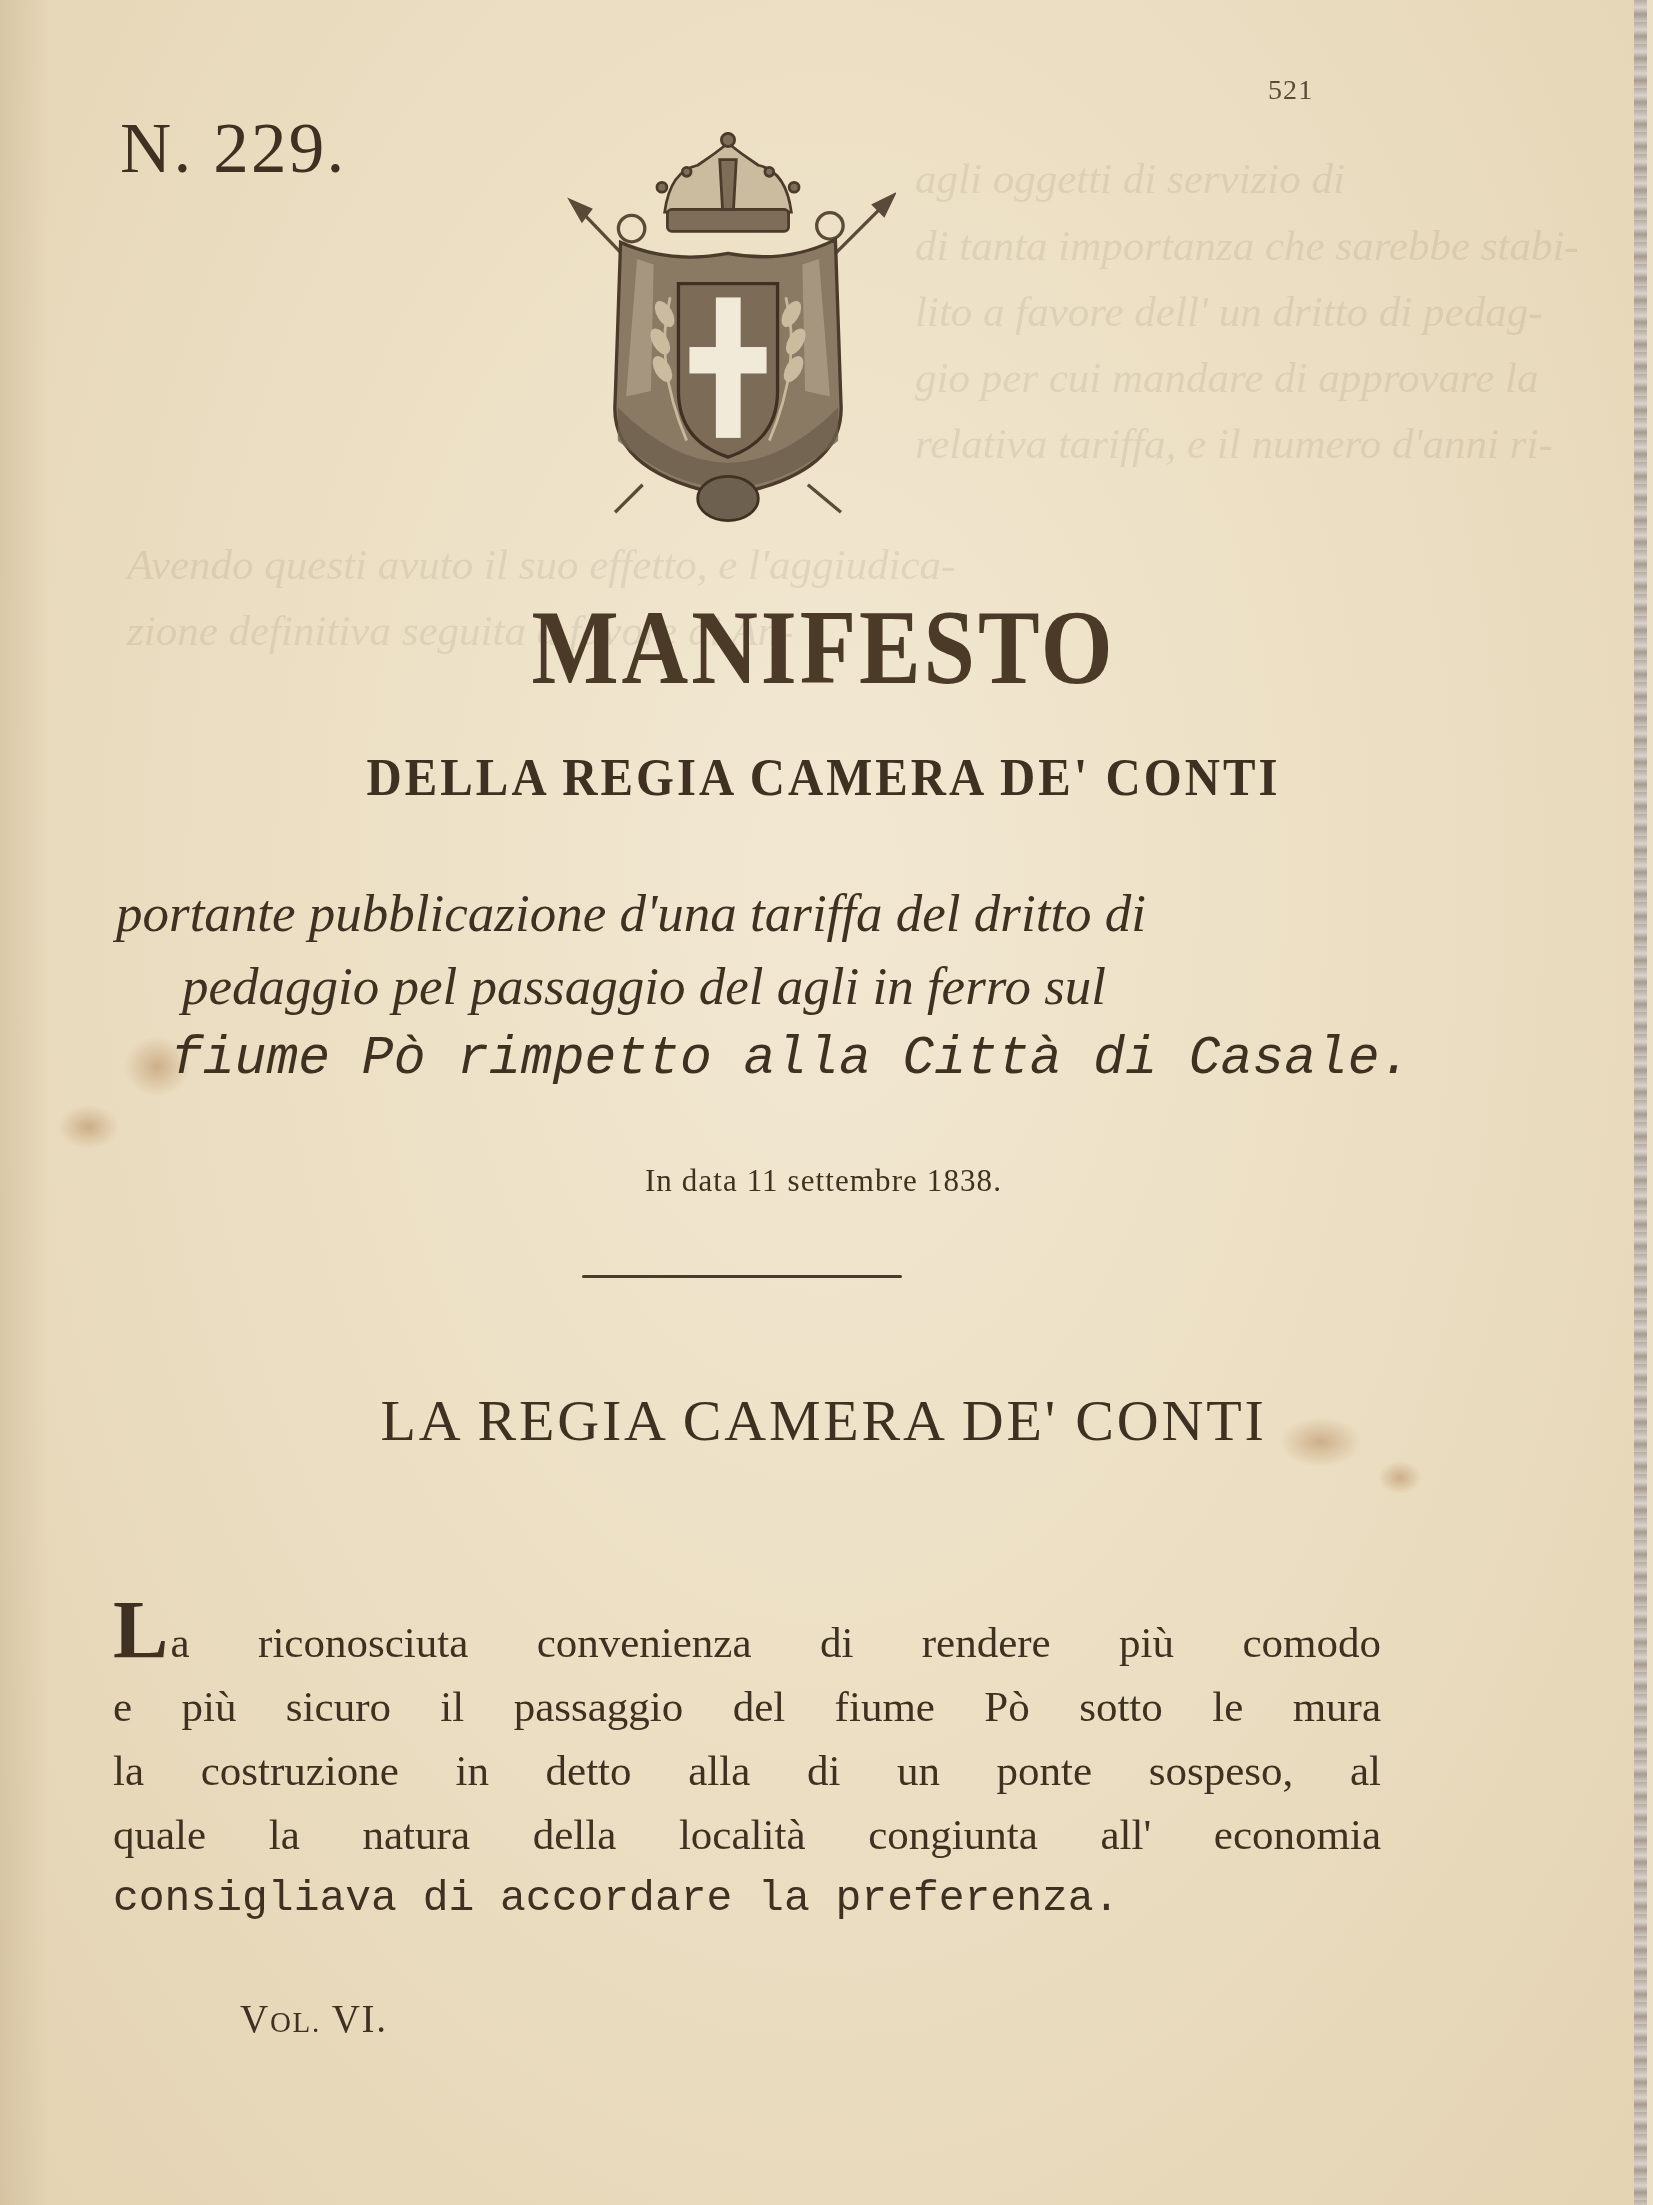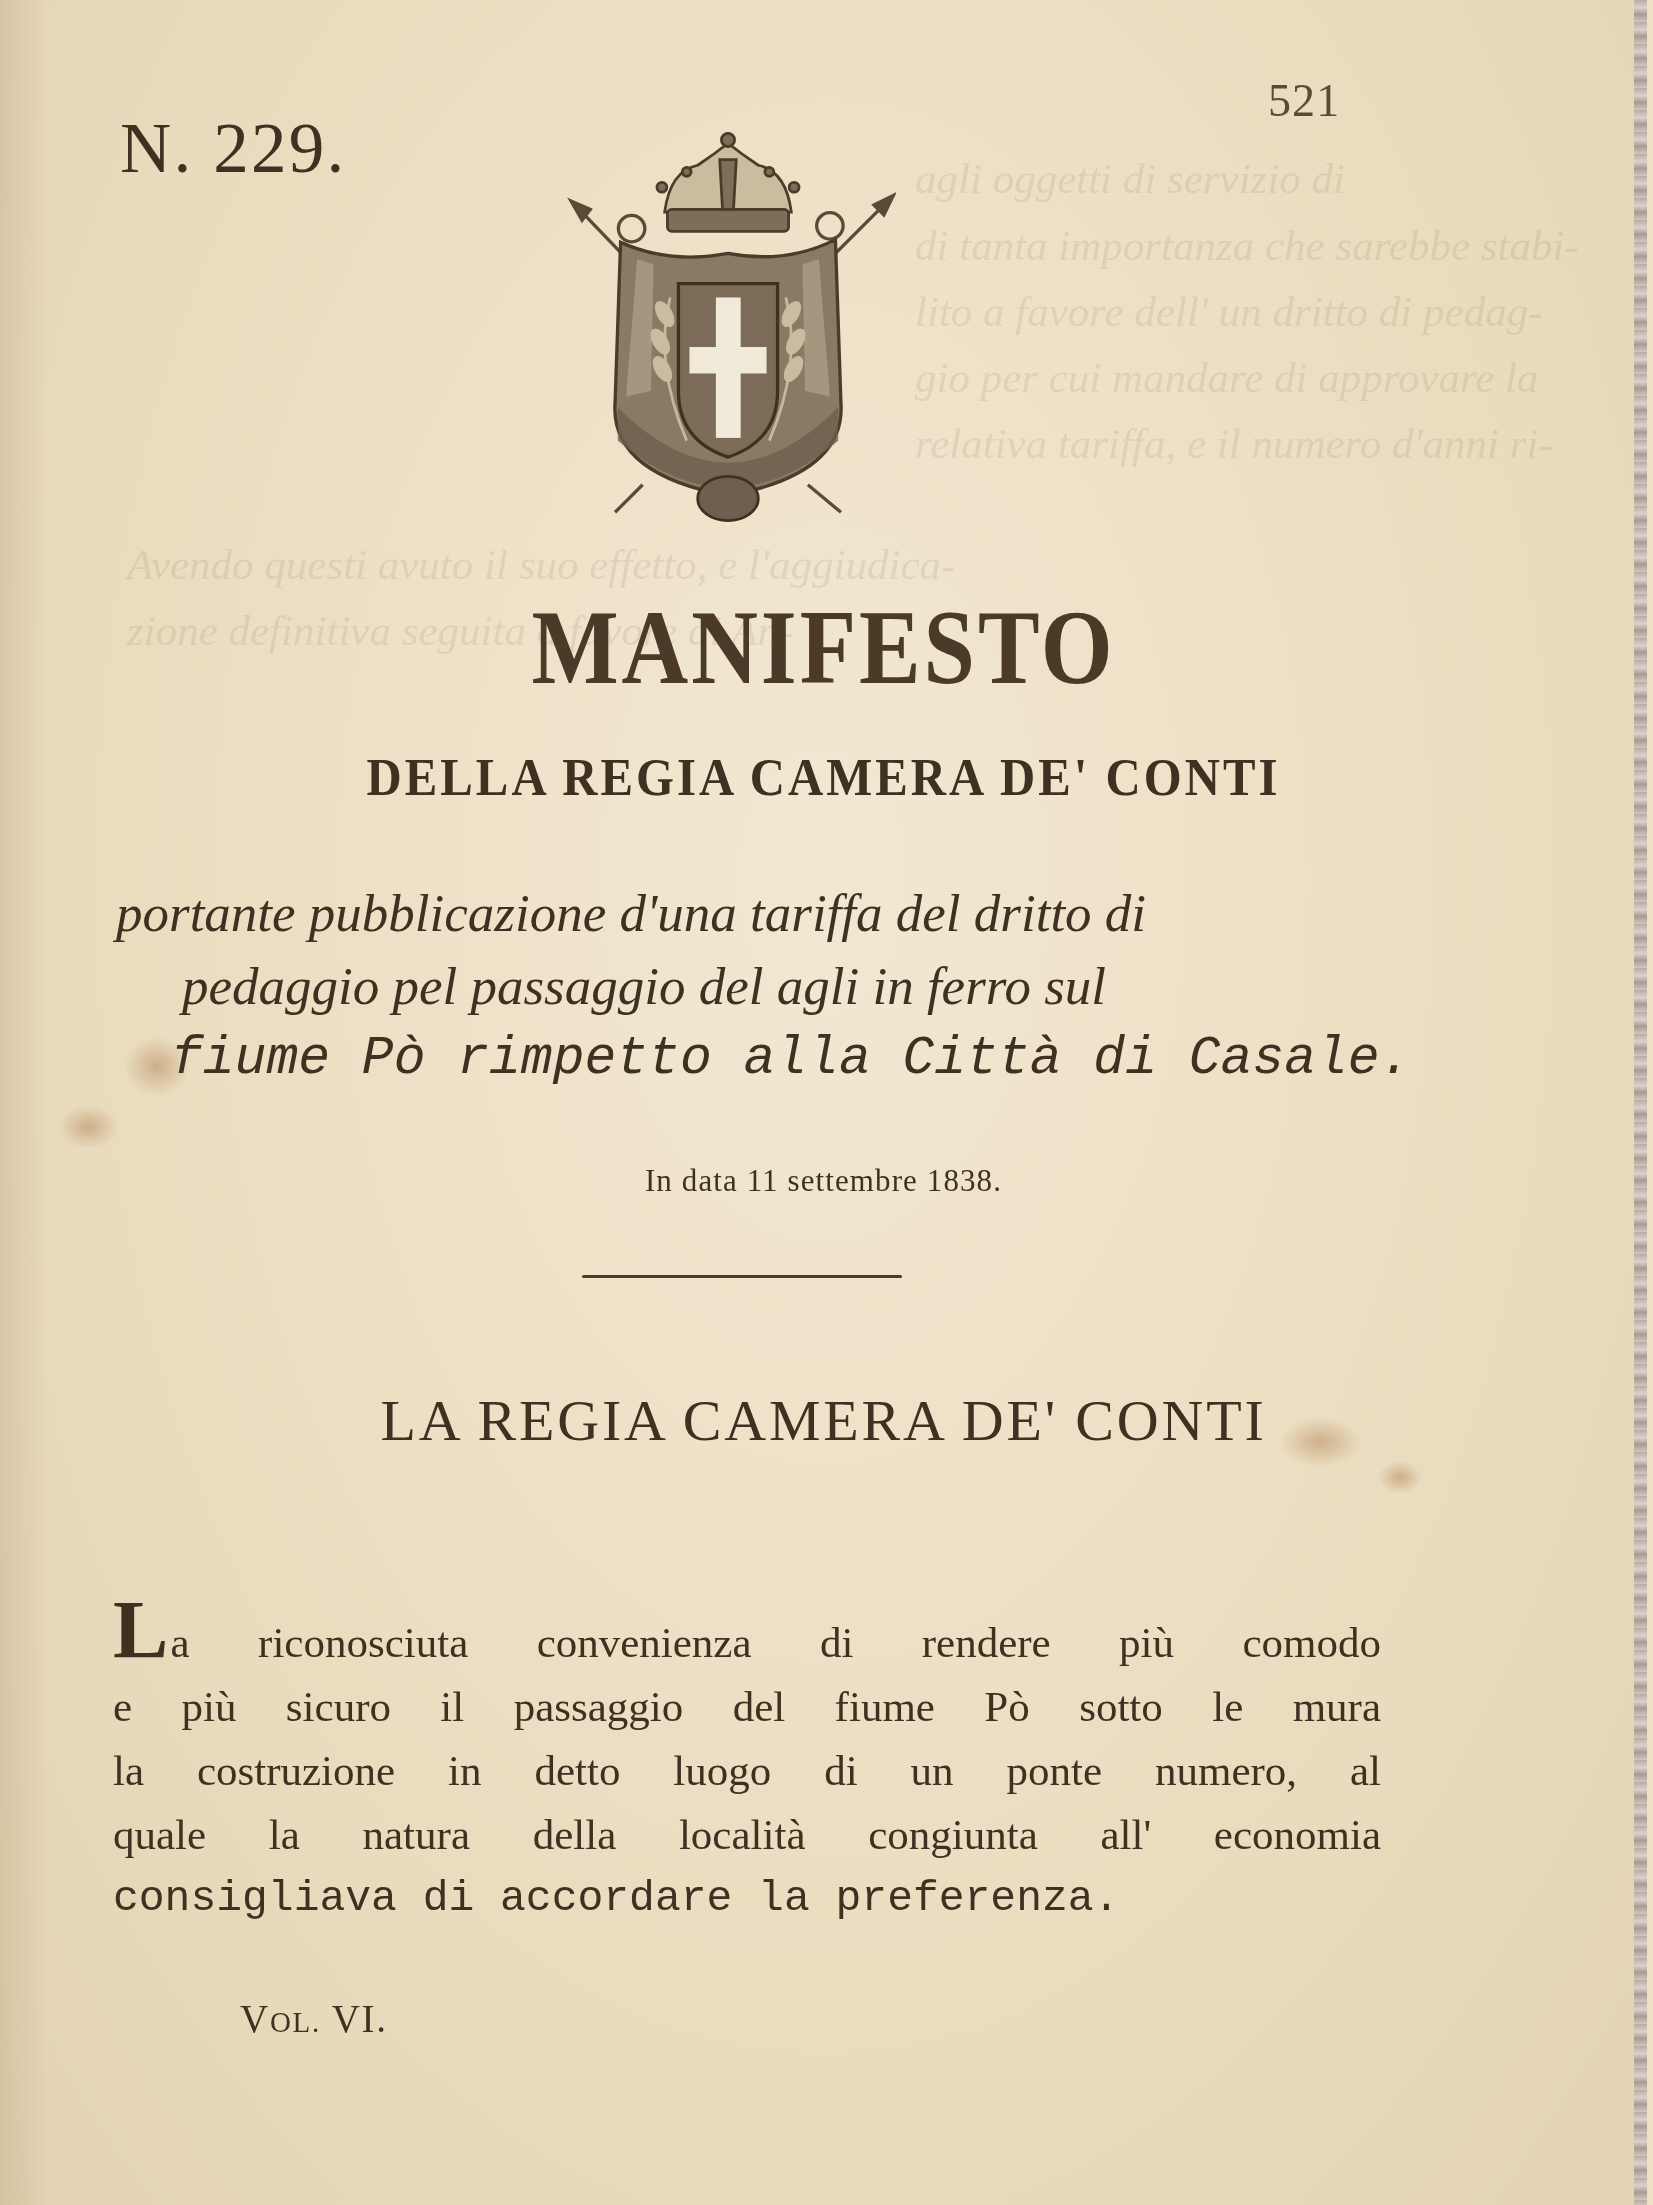--- a/index.html
+++ b/index.html
@@ -50,21 +50,21 @@
     .doc-number {
       left: 120px;
       top: 108px;
       font-size: 71px;
       letter-spacing: 2.2px;
       color: #3f3122;
     }
     .page-number {
       left: 1268px;
       top: 74px;
-      font-size: 46px;
+      font-size: 28px;
       color: #5a4a36;
       letter-spacing: 1.1px;
     }
     .coat-of-arms {
       left: 560px;
       top: 132px;
       width: 336px;
       height: 397px;
     }
     .title {
@@ -251,21 +251,21 @@
   </div>
 
   <div class="abs date-line">In data 11 settembre 1838.</div>
   <div class="abs rule"></div>
 
   <div class="abs heading">LA REGIA CAMERA DE' CONTI</div>
 
   <div class="abs body-text">
     <span class="line"><span class="drop-cap">L</span><span>a riconosciuta convenienza di rendere più comodo</span></span>
     <span class="line">e più sicuro il passaggio del fiume Pò sotto le mura</span>
-    <span class="line">la costruzione in detto luogo di un ponte numero, al</span>
+    <span class="line">la costruzione in detto alla di un ponte sospeso, al</span>
     <span class="line">quale la natura della località congiunta all' economia</span>
     <span class="line last">consigliava di accordare la preferenza.</span>
   </div>
 
   <div class="abs volume">
     <span>V</span><span class="sc">OL.</span>
     <span>VI.</span>
   </div>
 </div>
 

